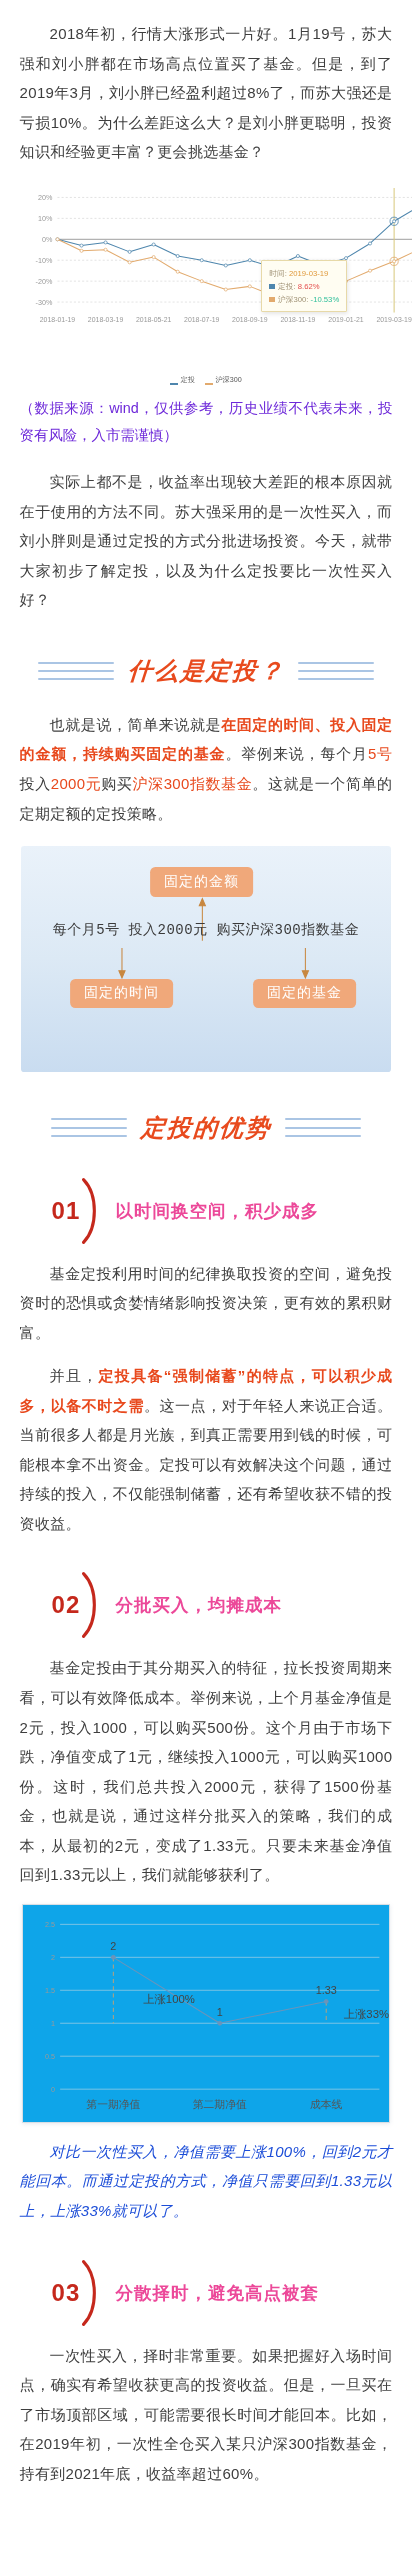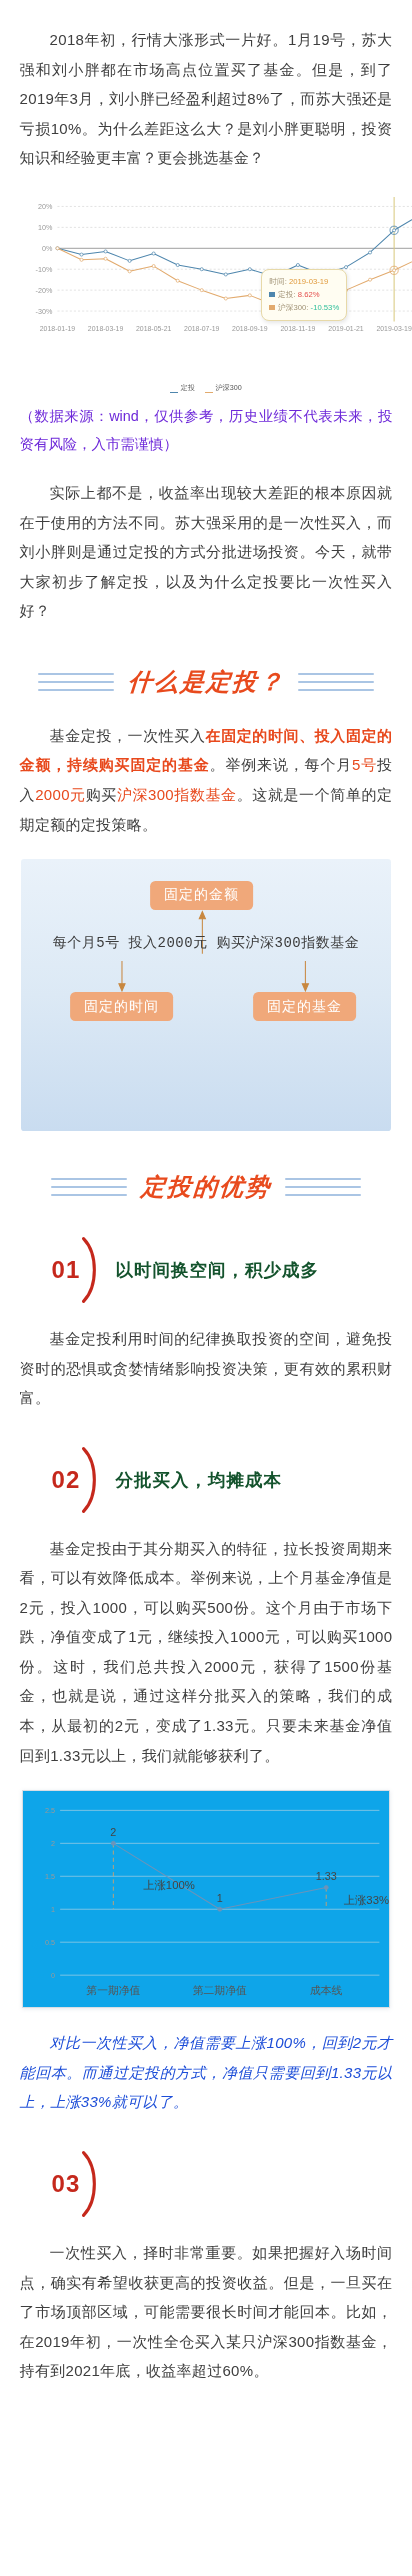--- a/index.html
+++ b/index.html
@@ -1,49 +1,49 @@
 <!DOCTYPE html>
 <html style="font-size:8.2px"><head>
 <meta charset="utf-8">
 <style>
   html,body{margin:0;padding:0;background:#ffffff;}
   body{width:412px;font-family:"Liberation Sans","DejaVu Sans",sans-serif;color:#3e3e3e;}
   .content{padding:5.2px 19.6px 20.6px 19.6px;}
-  .para{font-size:15px;line-height:1.97;text-align:justify;text-indent:2em;margin:20px 0;letter-spacing:0.3px;}
+  .para{font-size:15px;line-height:1.97;text-align:justify;text-indent:2em;margin:14px 0;letter-spacing:0.3px;}
   .para .hl{color:#e8491d;font-weight:700;}
   .para .hl-light{color:#e8491d;}
   .para.orange{color:#1d4ed8;font-style:italic;}
   .caption{font-size:14.4px;line-height:1.9;color:#6d28d9;text-align:justify;margin:8.2px 0 17.5px;}
   
   .sec-heading{display:flex;align-items:center;justify-content:center;gap:13.4px;margin:40px 0 23px;}
   .h-lines{display:flex;flex-direction:column;gap:6.2px;width:76px;flex:0 0 auto;}
   .h-lines i{display:block;height:2.1px;background:#aac5e4;border-radius:1px;}
   .h-title{color:#e84a1d;font-size:24px;font-weight:900;font-style:italic;letter-spacing:2.1px;white-space:nowrap;transform:skewX(-4deg);}
   
   .sub-sec{display:flex;align-items:center;margin:33px 0 11.3px;}
   .sub-num{color:#c5281c;font-size:24px;font-weight:700;letter-spacing:1px;margin-left:32px;}
   .paren{margin-left:2.1px;}
-  .sub-title{color:#14532d;font-size:17.5px;font-weight:700;margin-left:15.5px;letter-spacing:1px;}
+  .sub-title{color:#ec4899;font-size:17.5px;font-weight:700;margin-left:15.5px;letter-spacing:1px;}
   
   .chart-block{position:relative;margin:17.5px 0 10.3px;}
   .chart-canvas{line-height:0;}
   .legend{display:flex;justify-content:center;gap:10.3px;font-size:7.2px;color:#555;margin-top:5.2px;}
   .lg-item{display:inline-flex;align-items:flex-end;margin-top:36px;}
   .dash{width:7.7px;height:1.5px;display:inline-block;margin-right:2.6px;}
-  .tooltip{position:absolute;background:#fffdf2;border:0.5px solid #e7d9a8;border-radius:8px;padding:5.2px 7.2px;font-size:7.7px;line-height:1.7;color:#a09275;box-shadow:1px 1.5px 4.1px rgba(0,0,0,.10);text-align:left;}
+  .tooltip{position:absolute;background:#fffdf2;border:0.5px solid #e7d9a8;border-radius:1px;padding:5.2px 7.2px;font-size:7.7px;line-height:1.7;color:#a09275;box-shadow:1px 1.5px 4.1px rgba(0,0,0,.10);text-align:left;}
   .tt-c1{right:45px;top:76px;}
   .tt-time{color:#e09a3c;}
   .val-red{color:#e4504e;}
   .val-green{color:#2fbf9b;}
   .sq{width:5.2px;height:5.2px;display:inline-block;margin-right:3.6px;}
   .sq-blue{background:#4e86ad;}
   .sq-orange{background:#e2aa6d;}
   .panel2{margin:14.4px 2.1px;border:0.5px solid #d9dee4;box-shadow:0 1px 4.1px rgba(120,140,160,.18);background:#0ea5e9;padding:7.2px 3.1px 3.1px;}
   
-  .diagram-panel{position:relative;height:272px;margin:17.5px 1px;border-radius:3.1px;
+  .diagram-panel{position:relative;height:226px;margin:17.5px 1px;border-radius:3.1px;
      background:linear-gradient(180deg,#eaf2fa 0%,#dce9f5 50%,#c9dcf0 100%);}
   .d-arrows{position:absolute;left:0;top:0;}
   .dbox{position:absolute;background:#f0a87a;color:#ffffff;font-size:14px;letter-spacing:1px;padding:5.7px 14.4px;border-radius:5.2px;transform:translateX(-50%);white-space:nowrap;}
   .dbox-top{left:181px;top:21.6px;}
   .dbox-left{left:101px;top:133px;}
   .dbox-right{left:284px;top:133px;}
   .dtext{position:absolute;left:0;right:0;top:75px;text-align:center;color:#3a3a3a;font-size:14px;letter-spacing:0.5px;font-family:Liberation Mono, monospace;}
 </style>
 </head>
 <body>
@@ -134,21 +134,21 @@
         <i></i>
       </span>
     <span class="h-title">什么是定投？</span>
     <span class="h-lines">
         <i></i>
         <i></i>
         <i></i>
       </span>
   </div>
 
-  <p class="para"><span>基金定投，一次性买入</span><span class="hl">在固定的时间、投入固定的金额，持续购买固定的基金</span><span>。举例来说，每个月</span><span class="hl-light">5号</span><span>投入</span><span class="hl-light">2000元</span><span>购买</span><span class="hl-light">沪深300指数基金</span><span>。这就是一个简单的定期定额的定投策略。</span></p>
+  <p class="para"><span>也就是说，简单来说就是</span><span class="hl">在固定的时间、投入固定的金额，持续购买固定的基金</span><span>。举例来说，每个月</span><span class="hl-light">5号</span><span>投入</span><span class="hl-light">2000元</span><span>购买</span><span class="hl-light">沪深300指数基金</span><span>。这就是一个简单的定期定额的定投策略。</span></p>
 
   <div class="diagram-panel">
     <svg class="d-arrows" width="373" height="218" viewBox="0 0 724 423">
       <g stroke="#c8873f" stroke-width="2" fill="#c8873f">
         <line x1="352" y1="184" x2="352" y2="112"></line>
         <polygon points="346,116 358,116 352,102"></polygon>
         <line x1="196" y1="198" x2="196" y2="244"></line>
         <polygon points="190,242 202,242 196,256"></polygon>
         <line x1="552" y1="198" x2="552" y2="244"></line>
         <polygon points="546,242 558,242 552,256"></polygon>
@@ -177,20 +177,21 @@
   <div class="sub-sec">
     <span class="sub-num">01</span>
     <svg class="paren" width="17.5" height="68" viewBox="0 0 34 132">
         <path d="M3,5 C31,34 31,98 3,127" fill="none" stroke="#c5281c" stroke-width="6" stroke-linecap="round"></path>
       </svg>
     <span class="sub-title">以时间换空间，积少成多</span>
   </div>
 
   <p class="para">基金定投利用时间的纪律换取投资的空间，避免投资时的恐惧或贪婪情绪影响投资决策，更有效的累积财富。</p>
 
+  <p class="para"><span>并且，</span><span class="hl">定投具备“强制储蓄”的特点，可以积少成多，以备不时之需</span><span>。这一点，对于年轻人来说正合适。当前很多人都是月光族，到真正需要用到钱的时候，可能根本拿不出资金。定投可以有效解决这个问题，通过持续的投入，不仅能强制储蓄，还有希望收获不错的投资收益。</span></p>
 
 
   <div class="sub-sec">
     <span class="sub-num">02</span>
     <svg class="paren" width="17.5" height="68" viewBox="0 0 34 132">
         <path d="M3,5 C31,34 31,98 3,127" fill="none" stroke="#c5281c" stroke-width="6" stroke-linecap="round"></path>
       </svg>
     <span class="sub-title">分批买入，均摊成本</span>
   </div>
 
@@ -227,18 +228,19 @@
         </svg></div>
   </div>
 
   <p class="para orange">对比一次性买入，净值需要上涨100%，回到2元才能回本。而通过定投的方式，净值只需要回到1.33元以上，上涨33%就可以了。</p>
 
   <div class="sub-sec">
     <span class="sub-num">03</span>
     <svg class="paren" width="17.5" height="68" viewBox="0 0 34 132">
         <path d="M3,5 C31,34 31,98 3,127" fill="none" stroke="#c5281c" stroke-width="6" stroke-linecap="round"></path>
       </svg>
+    <span class="sub-title">分散择时，避免高点被套</span>
   </div>
 
   <p class="para">一次性买入，择时非常重要。如果把握好入场时间点，确实有希望收获更高的投资收益。但是，一旦买在了市场顶部区域，可能需要很长时间才能回本。比如，在2019年初，一次性全仓买入某只沪深300指数基金，持有到2021年底，收益率超过60%。</p>
 
 </div>
 
 
 </body></html>

